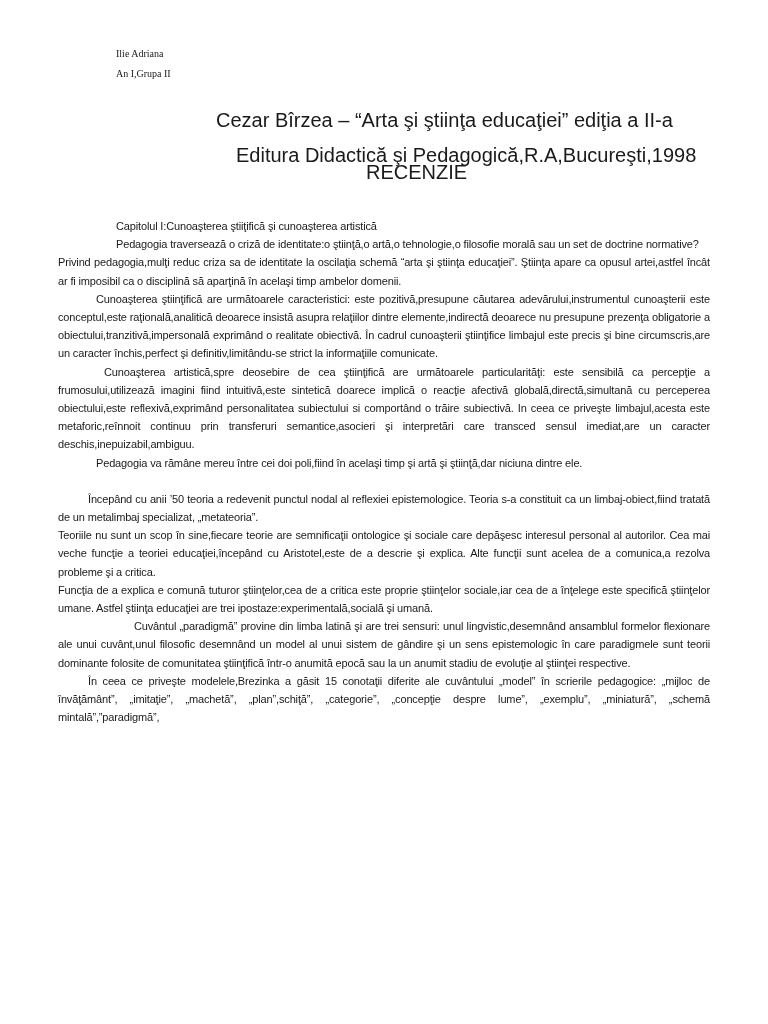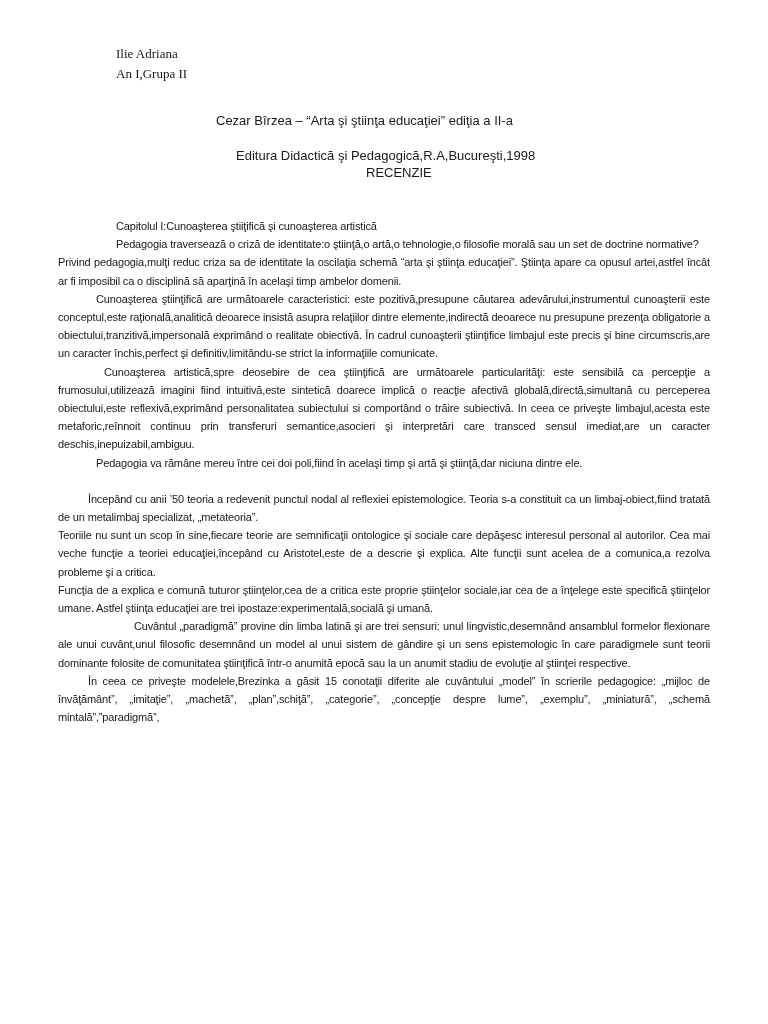--- a/index.html
+++ b/index.html
@@ -20,28 +20,28 @@
       top: 0;
       width: 768px;
       height: 1024px;
       background: #ffffff;
     }
     .author-block {
       position: absolute;
       left: 116px;
       top: 44px;
       font-family: "Liberation Serif", serif;
-      font-size: 13px;
+      font-size: 10px;
       line-height: 20px;
       color: #1a1a1a;
     }
     .header-line {
       position: absolute;
       font-family: "Liberation Sans", sans-serif;
-      font-size: 13px;
+      font-size: 20px;
       line-height: 19px;
       white-space: nowrap;
       color: #1a1a1a;
     }
     .h1 { left: 216px; top: 111px; }
     .h2 { left: 243px; top: 128px; }
     .h3 { left: 236px; top: 146px; }
     .h4 { left: 322px; top: 163px; margin-left: 44px; }
 
     .body-text {

